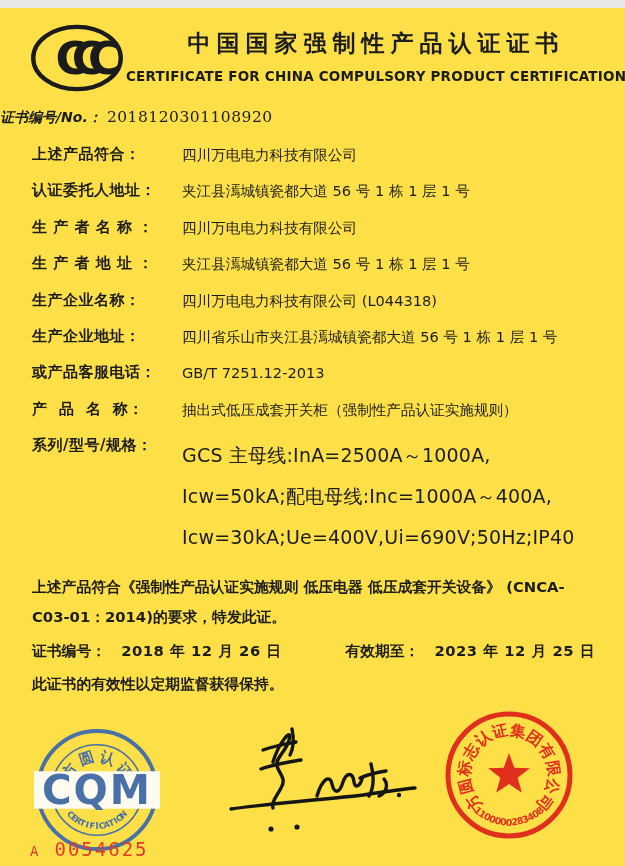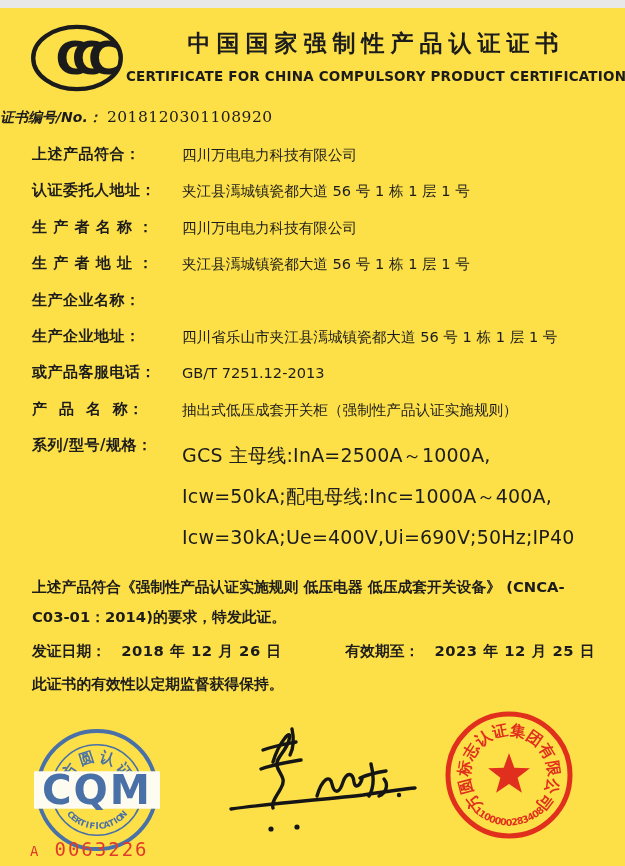--- a/index.html
+++ b/index.html
@@ -76,20 +76,21 @@
     <div class="field-row">
       <span class="field-label">生 产 者 名 称 ：</span>
       <span class="field-value">四川万电电力科技有限公司</span>
     </div>
     <div class="field-row">
       <span class="field-label">生 产 者 地 址 ：</span>
       <span class="field-value">夹江县漹城镇瓷都大道 56 号 1 栋 1 层 1 号</span>
     </div>
     <div class="field-row">
       <span class="field-label">生产企业名称：</span>
+      <span class="field-value">四川万电电力科技有限公司 (L044318)</span>
     </div>
     <div class="field-row">
       <span class="field-label">生产企业地址：</span>
       <span class="field-value">四川省乐山市夹江县漹城镇瓷都大道 56 号 1 栋 1 层 1 号</span>
     </div>
     <div class="field-row">
       <span class="field-label">或产品客服电话：</span>
       <span class="field-value">GB/T 7251.12-2013</span>
     </div>
     <div class="field-row">
@@ -99,21 +100,21 @@
     <div class="field-row">
       <span class="field-label">系列/型号/规格：</span>
       <span class="field-value">GCS 主母线:InA=2500A～1000A, Icw=50kA;配电母线:Inc=1000A～400A, Icw=30kA;Ue=400V,Ui=690V;50Hz;IP40</span>
     </div>
   </div>
 
   <p class="statement">上述产品符合《强制性产品认证实施规则 低压电器 低压成套开关设备》 (CNCA-C03-01：2014)的要求，特发此证。</p>
 
   <div class="dates-row">
     <div>
-      <span>发证日期：</span>
+      <span>证书编号：</span>
       <span class="date-value">2018 年 12 月 26 日</span>
     </div>
     <div>
       <span>有效期至：</span>
       <span class="date-value">2023 年 12 月 25 日</span>
     </div>
   </div>
 
   <p class="validity-note">此证书的有效性以定期监督获得保持。</p>
 
@@ -195,16 +196,16 @@
           <text x="11.3" y="46.6" transform="rotate(346.3 11.3 46.6)" font-size="9.5" text-anchor="middle" dominant-baseline="middle">8</text>
           <text x="16.8" y="45.0" transform="rotate(339.5 16.8 45.0)" font-size="9.5" text-anchor="middle" dominant-baseline="middle">3</text>
           <text x="22.0" y="42.6" transform="rotate(332.7 22.0 42.6)" font-size="9.5" text-anchor="middle" dominant-baseline="middle">4</text>
           <text x="27.0" y="39.7" transform="rotate(325.8 27.0 39.7)" font-size="9.5" text-anchor="middle" dominant-baseline="middle">0</text>
           <text x="31.5" y="36.2" transform="rotate(319.0 31.5 36.2)" font-size="9.5" text-anchor="middle" dominant-baseline="middle">8</text>
         </g>
     </svg>
   </div>
 
   <div class="print-no">
-    <span class="prefix">A</span><span class="number">0063226</span>
+    <span class="prefix">A</span><span class="number">0054625</span>
   </div>
 
 </div>
 
 </body></html>

